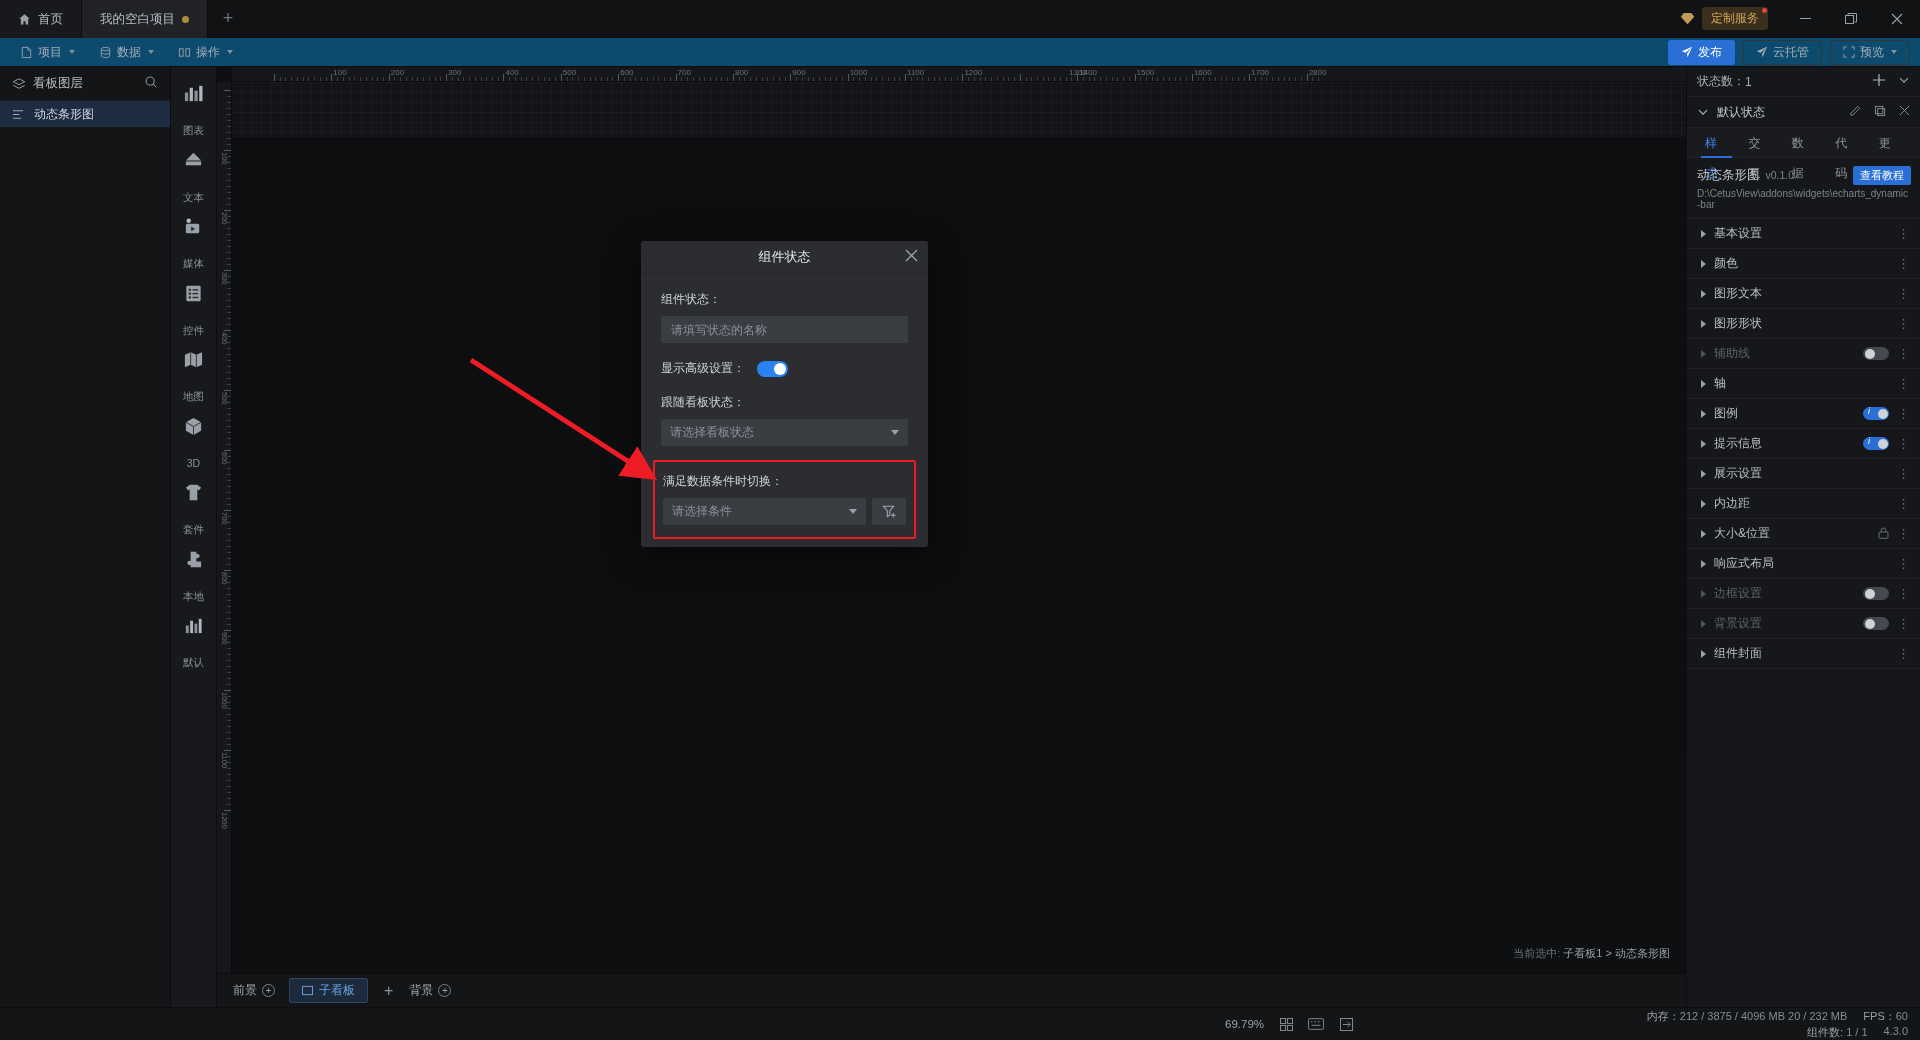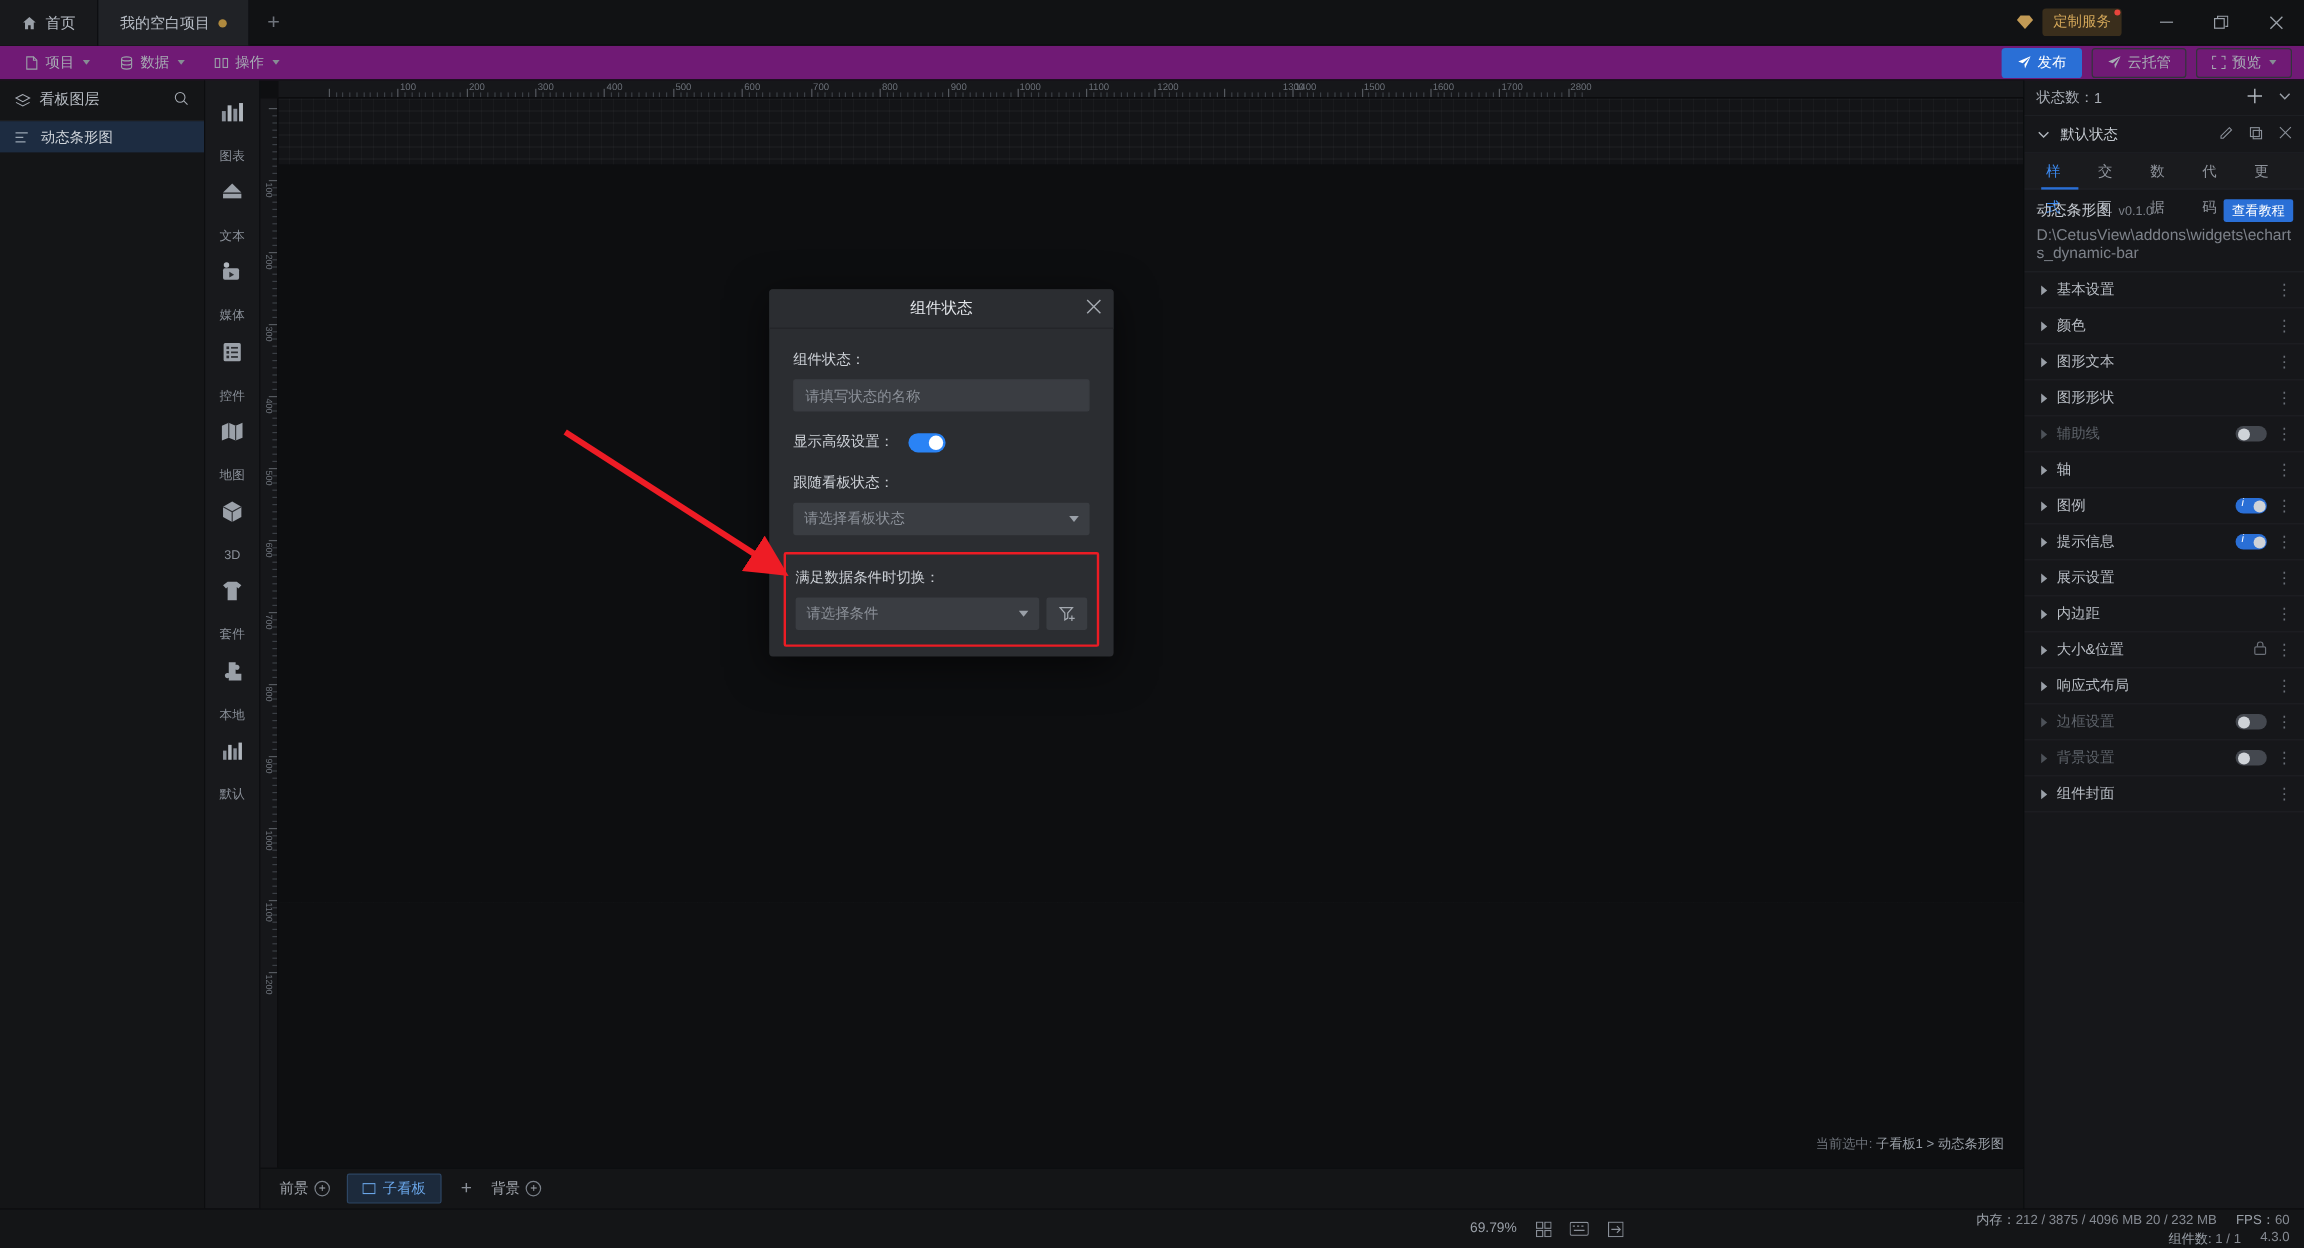--- a/index.html
+++ b/index.html
@@ -36,21 +36,21 @@
   }
   .vip-badge::after {
     content:''; position:absolute; top:1px; right:1px; width:5px; height:5px;
     border-radius:50%; background:#e8453c;
   }
   .diamond { width:15px; height:13px; }
   .winbtn { width: 46px; height: 38px; display:flex; align-items:center; justify-content:center; color:#9aa0a8; cursor:pointer; }
 
   
   .menubar {
-    height: 29px; flex: 0 0 29px; background: #701a75; display:flex; align-items:center;
+    height: 29px; flex: 0 0 29px; background: #0c4a6e; display:flex; align-items:center;
     padding-left: 10px; gap: 4px; border-bottom: 1px solid #0c0d0f;
   }
   .menu-item {
     display:flex; align-items:center; gap:5px; font-size:12px; color:#a7acb4;
     padding: 3px 10px; cursor:pointer; border-radius:2px;
   }
   .caret-d { width:0;height:0;border-left:3.5px solid transparent;border-right:3.5px solid transparent;border-top:4px solid #878d95; display:inline-block; margin-left:2px;}
   .menubar-right { margin-left:auto; display:flex; align-items:center; gap:8px; padding-right:10px;}
   .btn-primary {
     background:#2a6fd6; color:#fff; font-size:12px; padding:4px 13px; border-radius:3px;
@@ -158,21 +158,21 @@
     border-bottom:1px solid #202226; background:#1a1b1e;
   }
   .ptab {
     font-size:12px; color:#8f949c; padding:0 10px; height:30px; line-height:30px; cursor:pointer; position:relative;
   }
   .ptab.active { color:#3d8bf2; }
   .ptab.active::after{content:'';position:absolute;left:6px;right:6px;bottom:0;height:2px;background:#2a6fd6;}
   .widget-info { padding:9px 10px 8px; border-bottom:1px solid #202226; position:relative; }
   .wi-title { font-size:12.5px; color:#c4c9d0; display:flex; align-items:baseline; gap:6px; }
   .wi-ver { font-size:10.5px; color:#7d828a; }
-  .wi-path { font-size:13px; color:#7d828a; margin-top:4px; word-break:break-all; }
+  .wi-path { font-size:10px; color:#7d828a; margin-top:4px; word-break:break-all; }
   .wi-btn {
     position:absolute; right:9px; top:8px; background:#2a6fd6; color:#fff; font-size:11px;
     padding:2px 7px; border-radius:2px; cursor:pointer;
   }
   .prop-row {
     height:30px; display:flex; align-items:center; padding:0 10px 0 14px; gap:8px;
     font-size:12px; color:#b9bec5; border-bottom:1px solid #1e2023; cursor:pointer;
   }
   .prop-row.dim { color:#5d6269; }
   .caret-r { width:0;height:0;border-top:4px solid transparent;border-bottom:4px solid transparent;border-left:5px solid #9aa0a8;}

